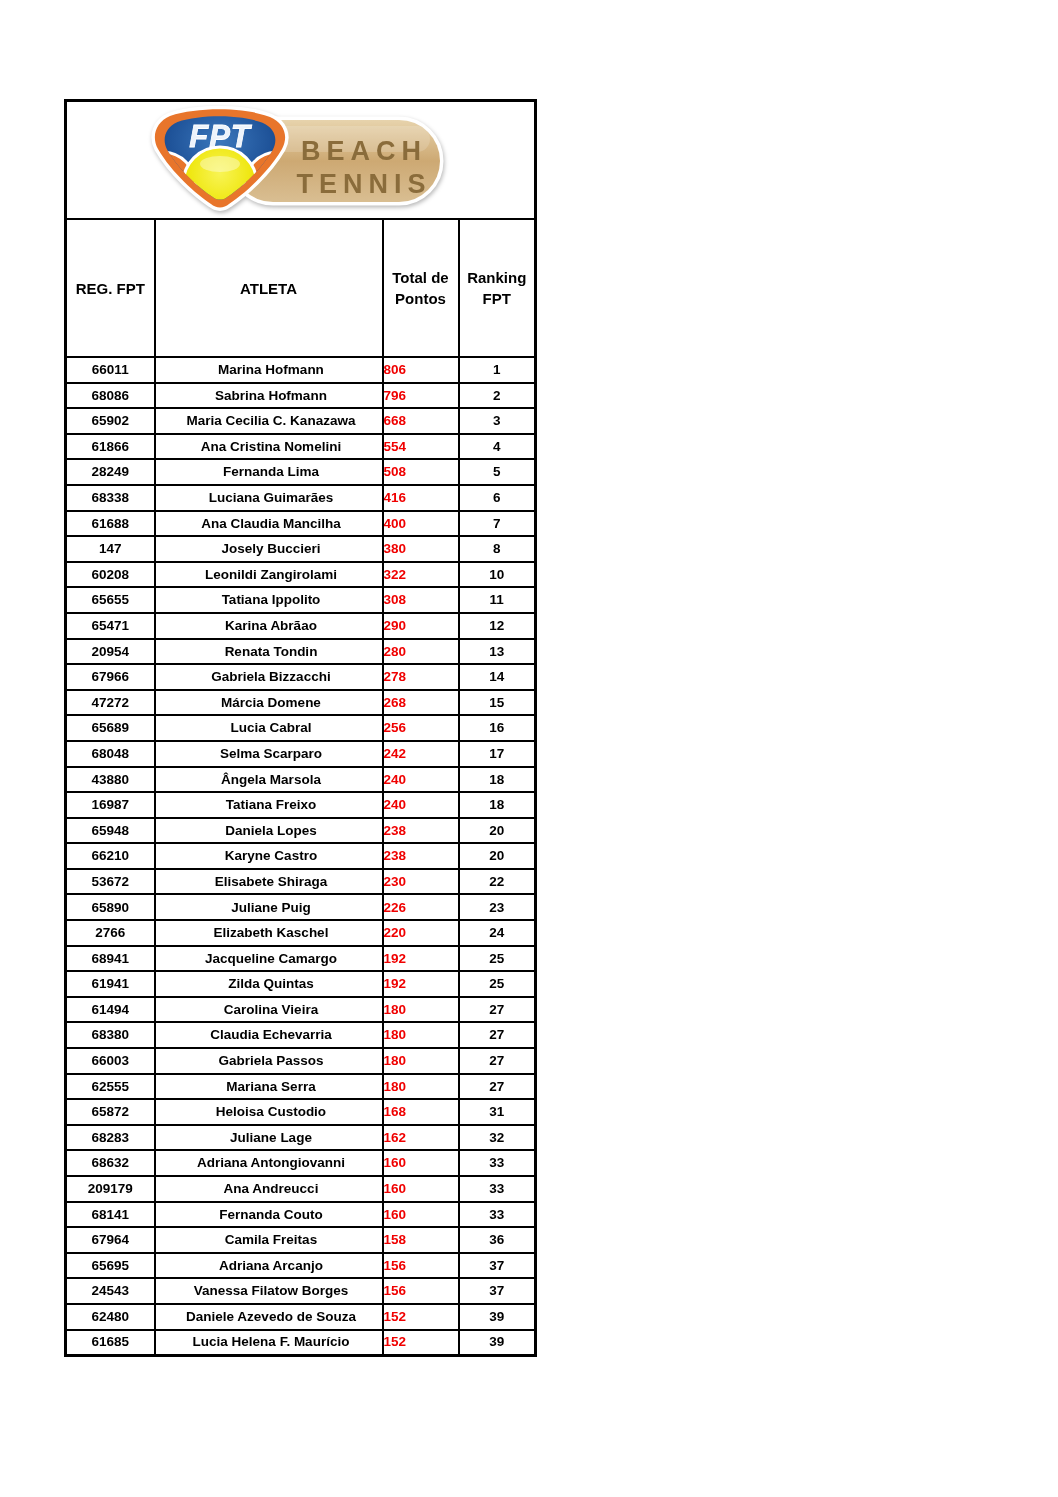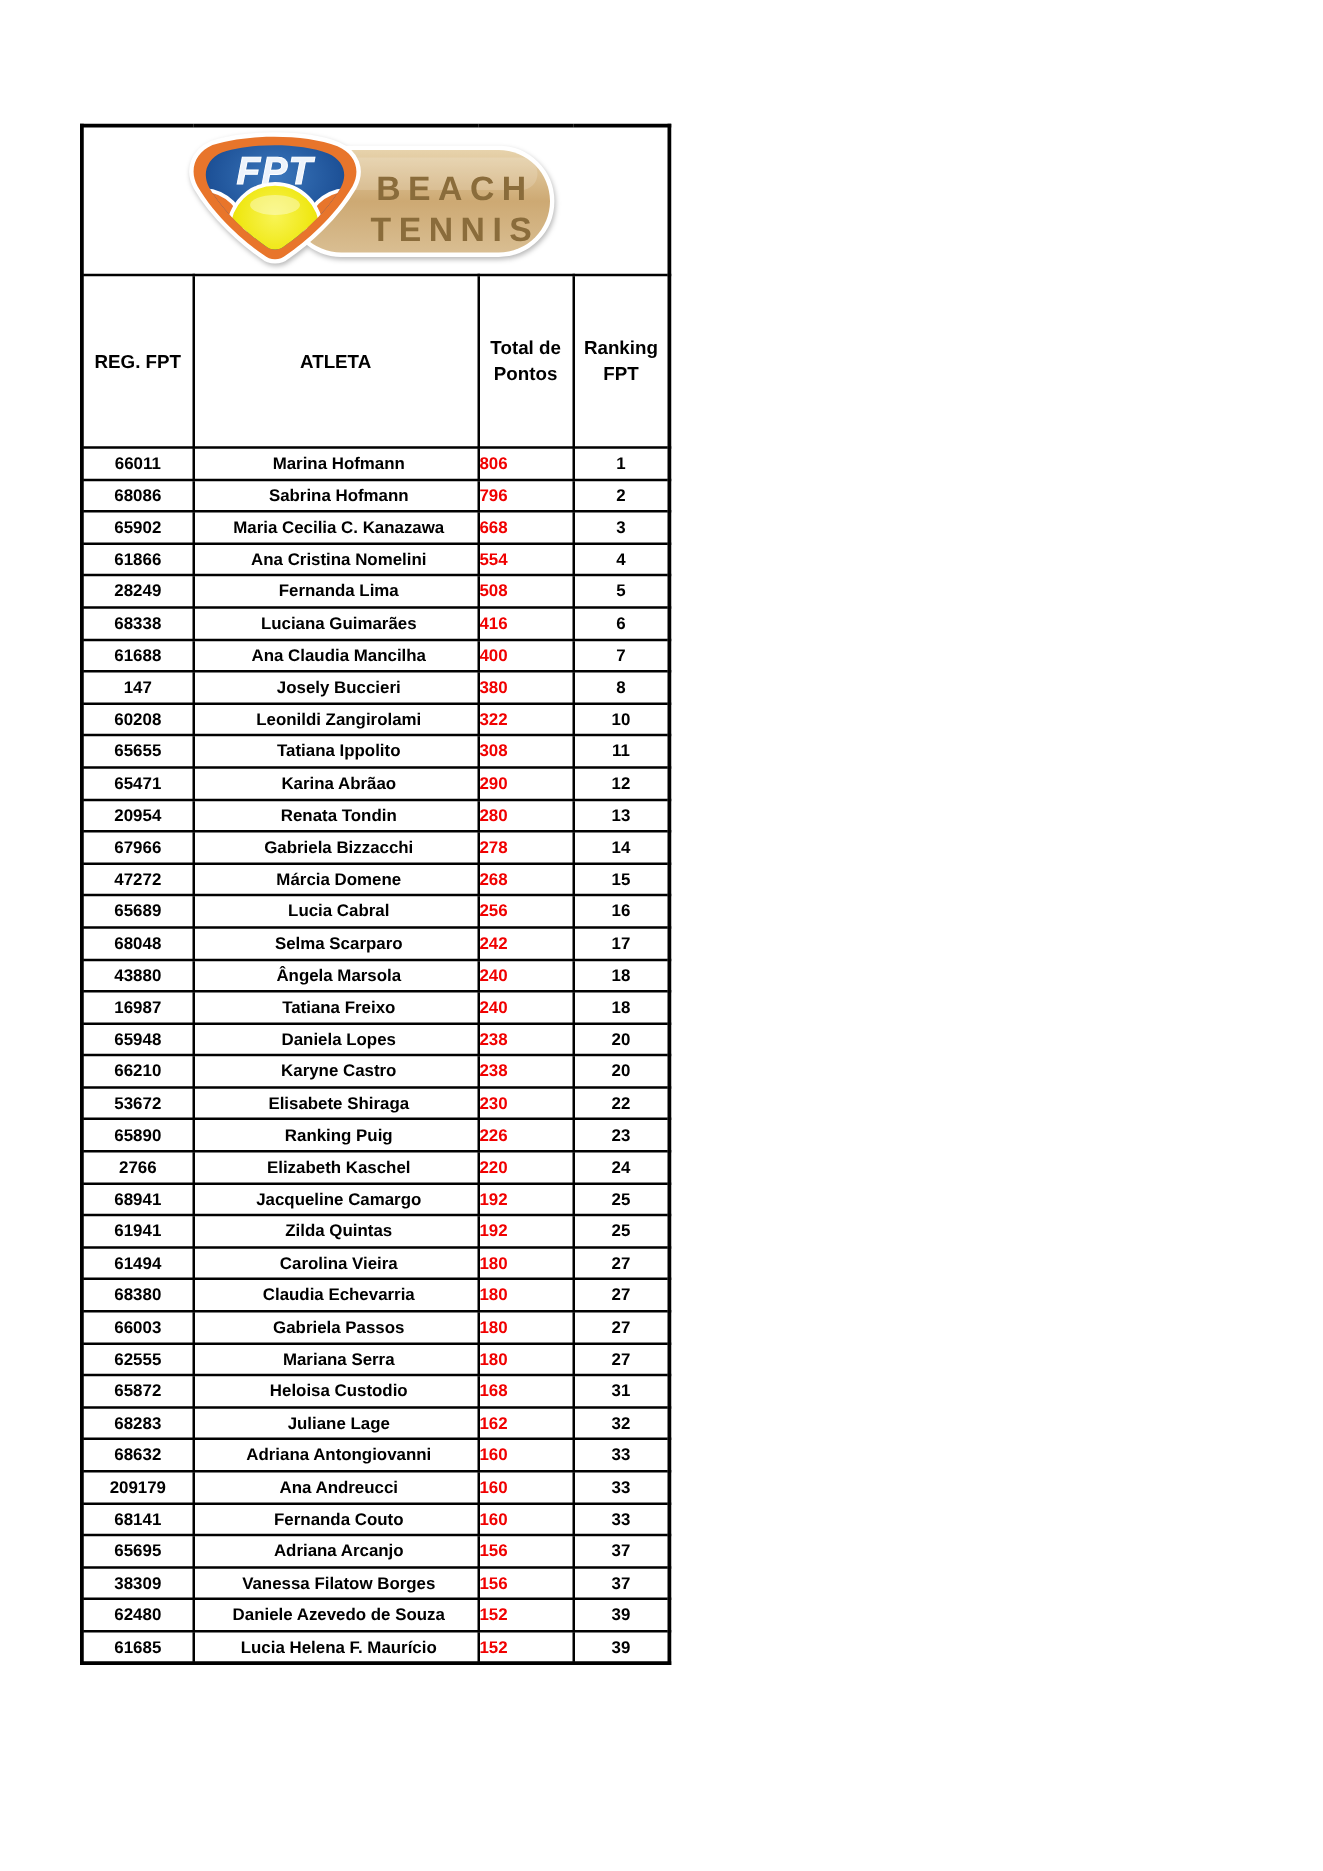--- a/index.html
+++ b/index.html
@@ -300,21 +300,21 @@
 
   <tr>
     <td class="c-reg">53672</td>
     <td class="c-name">Elisabete Shiraga</td>
     <td class="c-pts">230</td>
     <td class="c-rank">22</td>
   </tr>
 
   <tr>
     <td class="c-reg">65890</td>
-    <td class="c-name">Ranking Puig</td>
+    <td class="c-name">Juliane Puig</td>
     <td class="c-pts">226</td>
     <td class="c-rank">23</td>
   </tr>
 
   <tr>
     <td class="c-reg">2766</td>
     <td class="c-name">Elizabeth Kaschel</td>
     <td class="c-pts">220</td>
     <td class="c-rank">24</td>
   </tr>
@@ -389,30 +389,36 @@
     <td class="c-rank">33</td>
   </tr>
 
   <tr>
     <td class="c-reg">68141</td>
     <td class="c-name">Fernanda Couto</td>
     <td class="c-pts">160</td>
     <td class="c-rank">33</td>
   </tr>
 
+  <tr>
+    <td class="c-reg">67964</td>
+    <td class="c-name">Camila Freitas</td>
+    <td class="c-pts">158</td>
+    <td class="c-rank">36</td>
+  </tr>
 
   <tr>
     <td class="c-reg">65695</td>
     <td class="c-name">Adriana Arcanjo</td>
     <td class="c-pts">156</td>
     <td class="c-rank">37</td>
   </tr>
 
   <tr>
-    <td class="c-reg">38309</td>
+    <td class="c-reg">24543</td>
     <td class="c-name">Vanessa Filatow Borges</td>
     <td class="c-pts">156</td>
     <td class="c-rank">37</td>
   </tr>
 
   <tr>
     <td class="c-reg">62480</td>
     <td class="c-name">Daniele Azevedo de Souza</td>
     <td class="c-pts">152</td>
     <td class="c-rank">39</td>

